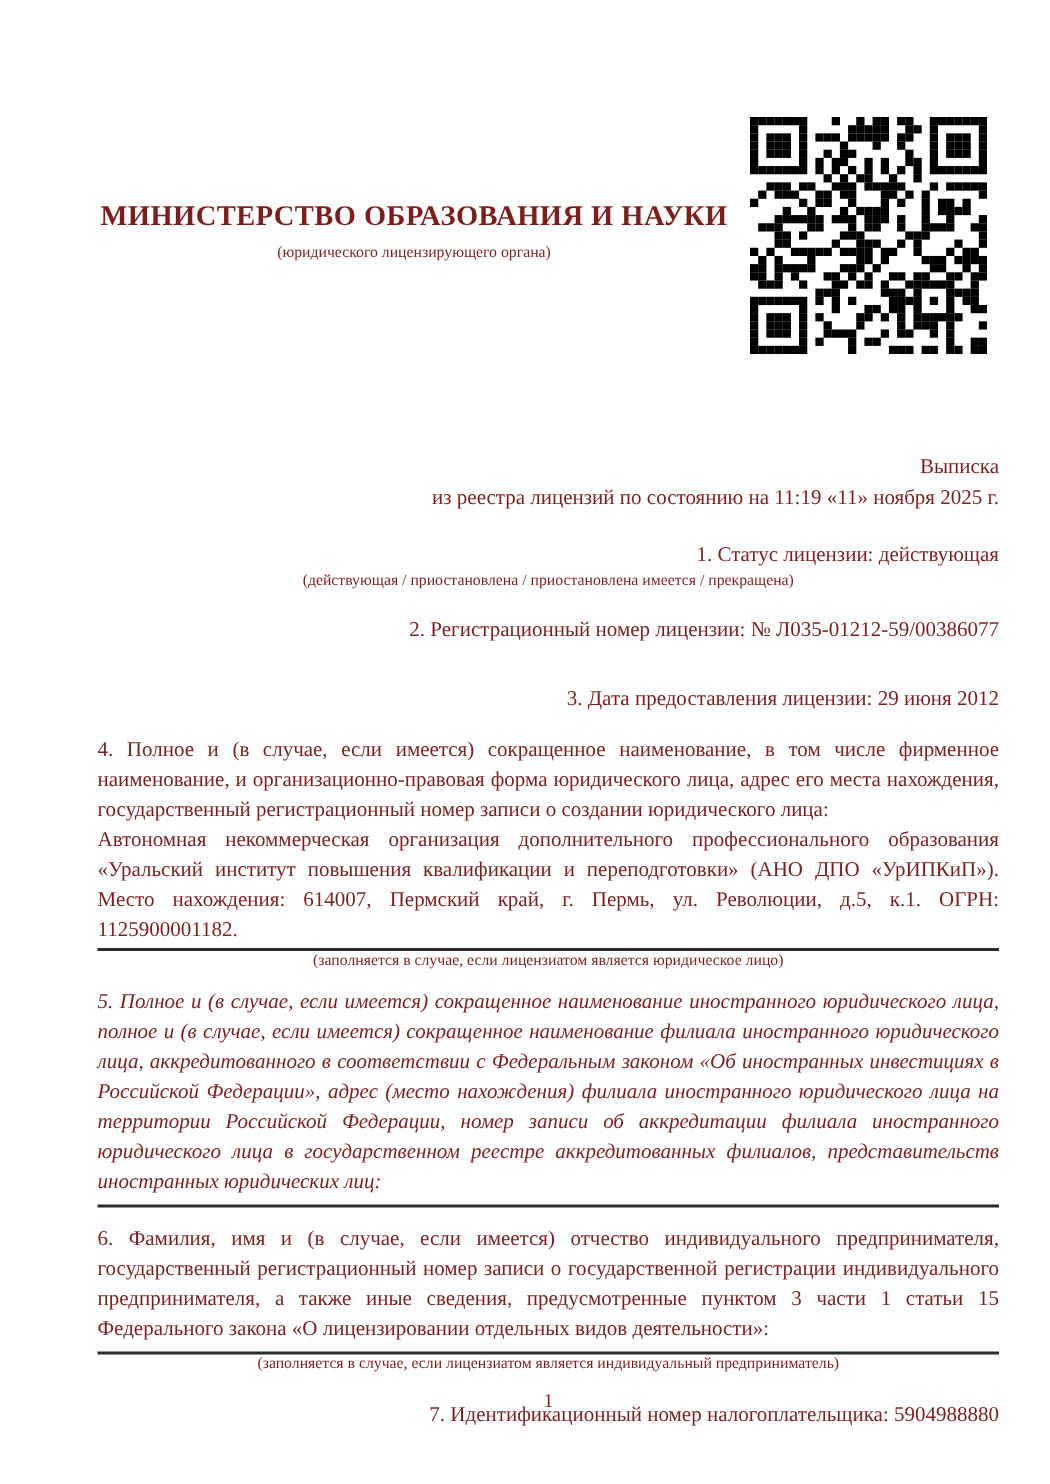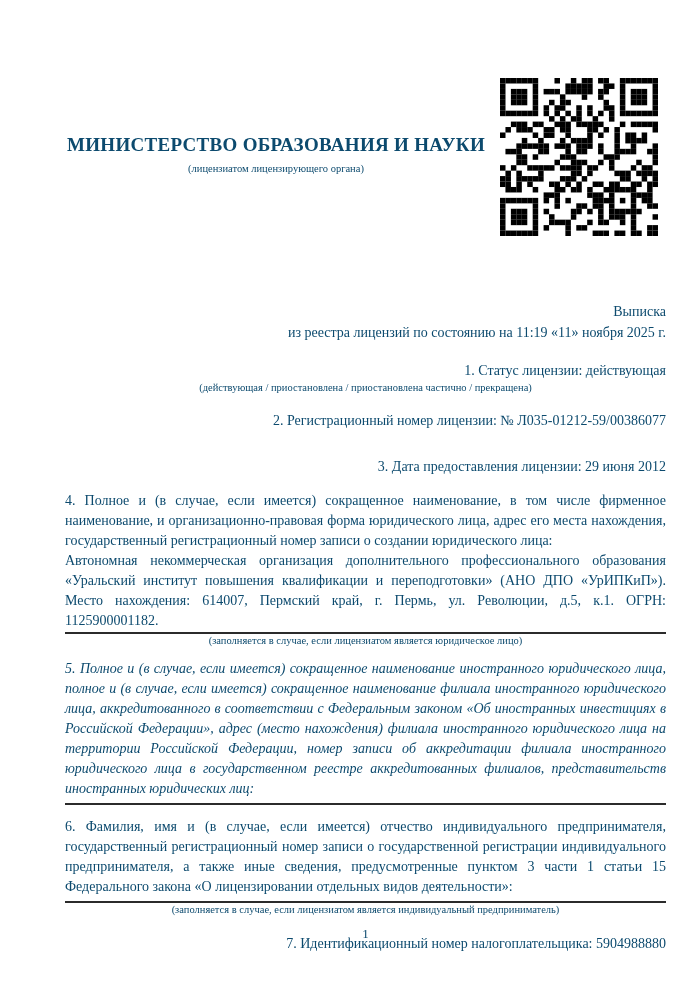--- a/index.html
+++ b/index.html
@@ -1,18 +1,18 @@
 <!DOCTYPE html>
 <html lang="ru"><head>
 <meta charset="utf-8">
 <style>
   html,body{margin:0;padding:0;background:#ffffff;}
   .page{
     position:relative;width:700px;height:989px;background:#ffffff;
-    font-family:"Liberation Serif","DejaVu Serif",serif;color:#0c4a6e;
+    font-family:"Liberation Serif","DejaVu Serif",serif;color:#7f1d1d;
     overflow:hidden;
   }
   
   .header{position:absolute;left:65px;top:131px;width:422px;text-align:center;}
   .header .ministry-name{font-weight:bold;font-size:19px;line-height:28px;letter-spacing:0.3px;}
   .header .authority-note{font-size:10.5px;line-height:13px;margin-top:3px;}
   
   .qr{position:absolute;left:500px;top:78px;width:158px;height:158px;}
   
   .doc-title{position:absolute;left:65px;top:301px;width:601px;text-align:right;font-size:14px;line-height:21px;}
@@ -33,21 +33,21 @@
   
   .page-number{position:absolute;left:65px;top:926px;width:601px;text-align:center;font-size:13px;}
 </style>
 </head>
 <body>
 
 <div class="page">
 
   <div class="header">
     <div class="ministry-name">МИНИСТЕРСТВО ОБРАЗОВАНИЯ И НАУКИ</div>
-    <div class="authority-note">(лицензиатом лицензирующего органа)</div>
+    <div class="authority-note">(юридического лицензирующего органа)</div>
   </div>
 
   <svg class="qr" id="qr-svg" viewBox="0 0 158 158" xmlns="http://www.w3.org/2000/svg">
       <rect width="158" height="158" fill="#ffffff"></rect>
       <rect x="0.00" y="0.00" width="5.50" height="5.50" fill="#000000"></rect>
       <rect x="5.45" y="0.00" width="5.50" height="5.50" fill="#000000"></rect>
       <rect x="10.90" y="0.00" width="5.50" height="5.50" fill="#000000"></rect>
       <rect x="16.34" y="0.00" width="5.50" height="5.50" fill="#000000"></rect>
       <rect x="21.79" y="0.00" width="5.50" height="5.50" fill="#000000"></rect>
       <rect x="27.24" y="0.00" width="5.50" height="5.50" fill="#000000"></rect>
@@ -457,21 +457,21 @@
 
   <div class="doc-title">
     <div>Выписка</div>
     <div>из реестра лицензий по состоянию на 11:19 «11» ноября 2025 г.</div>
   </div>
 
   <div class="content">
 
     <div>
       <p class="para-left">1. Статус лицензии: действующая</p>
-      <p class="fill-note">(действующая / приостановлена / приостановлена частично / прекращена)</p>
+      <p class="fill-note">(действующая / приостановлена / приостановлена имеется / прекращена)</p>
     </div>
 
     <div class="mt-item2">
       <p class="para-left">2. Регистрационный номер лицензии: № Л035-01212-59/00386077</p>
     </div>
 
     <div class="mt-item3">
       <p class="para-left">3. Дата предоставления лицензии: 29 июня 2012</p>
     </div>
 

